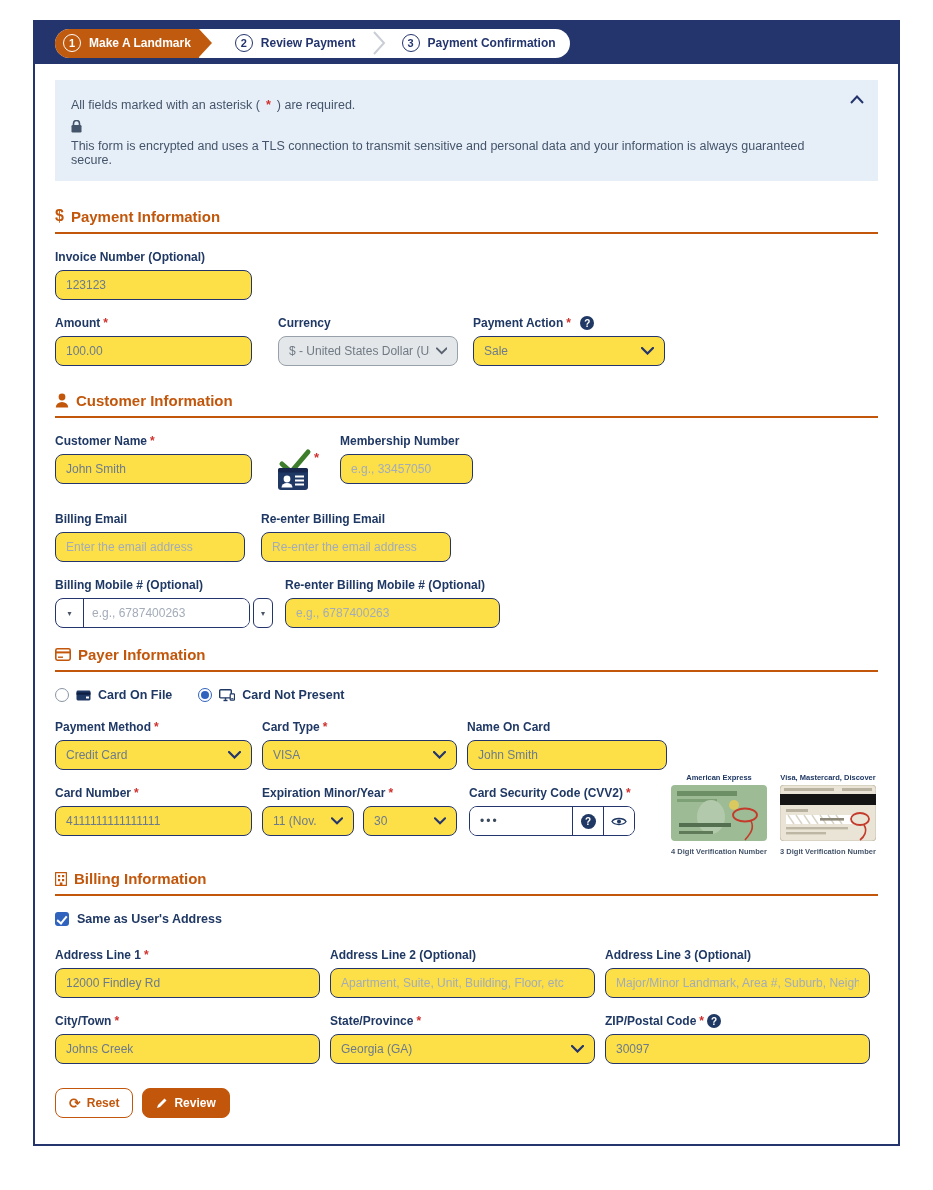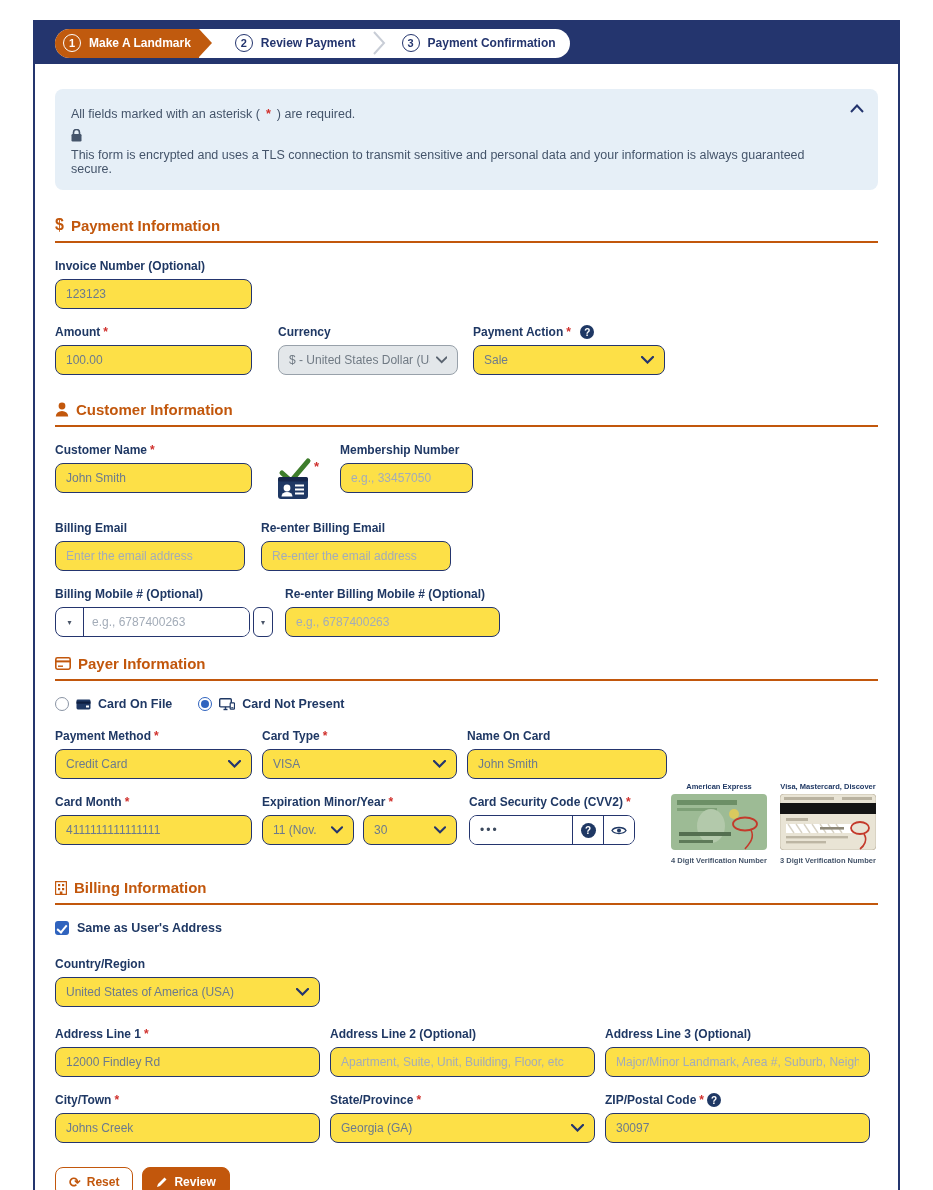--- a/index.html
+++ b/index.html
@@ -14,21 +14,21 @@
   .step { display:flex; align-items:center; gap:8px; font-size:12px; font-weight:700; color:#24356E; padding:0 14px; height:29px; cursor:pointer; }
   .step-active { background:#C05A0E; color:#fff; border-radius:15px 0 0 15px; position:relative; margin-right:16px; padding:0 8px 0 8px; }
   .step-active::after { content:''; position:absolute; right:-13px; top:0; border-top:14.5px solid transparent; border-bottom:14.5px solid transparent; border-left:13px solid #C05A0E; }
   .step-num { width:18px; height:18px; border-radius:50%; border:1.6px solid #24356E; display:flex; align-items:center; justify-content:center; font-size:11px; font-weight:700; flex:0 0 18px; }
   .step-active .step-num { border-color:#fff; color:#fff; }
   .sep-chev { margin:0 2px; }
 
   
   .content { padding:14px 20px 26px 20px; }
 
-  .banner { background:#E6EFF7; border-radius:8px; padding:10px 40px 14px 16px; position:relative; margin-top:11px; }
+  .banner { background:#E6EFF7; border-radius:0; padding:10px 40px 14px 16px; position:relative; margin-top:2px; }
   .banner p { font-size:12.5px; color:#44546A; margin-top:8px; display:flex; align-items:center; gap:6px; flex-wrap:wrap; }
   .banner .req { color:#D0312D; font-weight:700; }
   .banner-collapse { position:absolute; top:10px; right:14px; cursor:pointer; }
 
   .section-title { display:flex; align-items:center; gap:7px; color:#C2570C; font-size:15px; font-weight:700; border-bottom:2px solid #C2570C; padding-bottom:7px; margin-top:26px; margin-bottom:16px; }
   .section-title .ticon { display:flex; align-items:center; }
 
   .row { display:flex; align-items:flex-start; margin-bottom:16px; }
   .field label { display:flex; align-items:center; gap:3px; font-size:12px; font-weight:700; color:#1F3864; margin-bottom:6px; white-space:nowrap; }
   .req { color:#D0312D; font-weight:700; }
@@ -316,21 +316,21 @@
           <label>
               <span>Name On Card</span>
             </label>
           <input class="ctl" value="John Smith" style="">
         </div>
       </div>
 
       <div class="row" style="margin-bottom:10px;">
         <div class="field w197">
           <label>
-              <span>Card Month</span>
+              <span>Card Number</span>
               <span class="req">*</span>
             </label>
           <input class="ctl" value="4111111111111111" style="">
         </div>
         <div class="field ml10">
           <label>
               <span>Expiration Minor/Year</span>
               <span class="req">*</span>
             </label>
           <div style="display:flex; gap:9px;">
@@ -416,33 +416,20 @@
             </svg>
         </span>
         <span>Billing Information</span>
       </div>
 
       <div class="chk-row">
         <span class="cbox"></span>
         <span>Same as User's Address</span>
       </div>
 
-      <div class="row" style="margin-bottom:20px;">
-        <div class="field w265">
-          <label>
-              <span>Country/Region</span>
-            </label>
-          <div class="ctl select">
-            <span class="val">United States of America (USA)</span>
-            <svg width="13" height="8" viewBox="0 0 13 8">
-                <polyline points="1,1 6.5,6.5 12,1" fill="none" stroke="#24356E" stroke-width="2.2" stroke-linecap="round"></polyline>
-              </svg>
-          </div>
-        </div>
-      </div>
 
       <div class="row">
         <div class="field w265">
           <label>
               <span>Address Line 1</span>
               <span class="req">*</span>
             </label>
           <input class="ctl" value="12000 Findley Rd" style="">
         </div>
         <div class="field w265 ml10">

